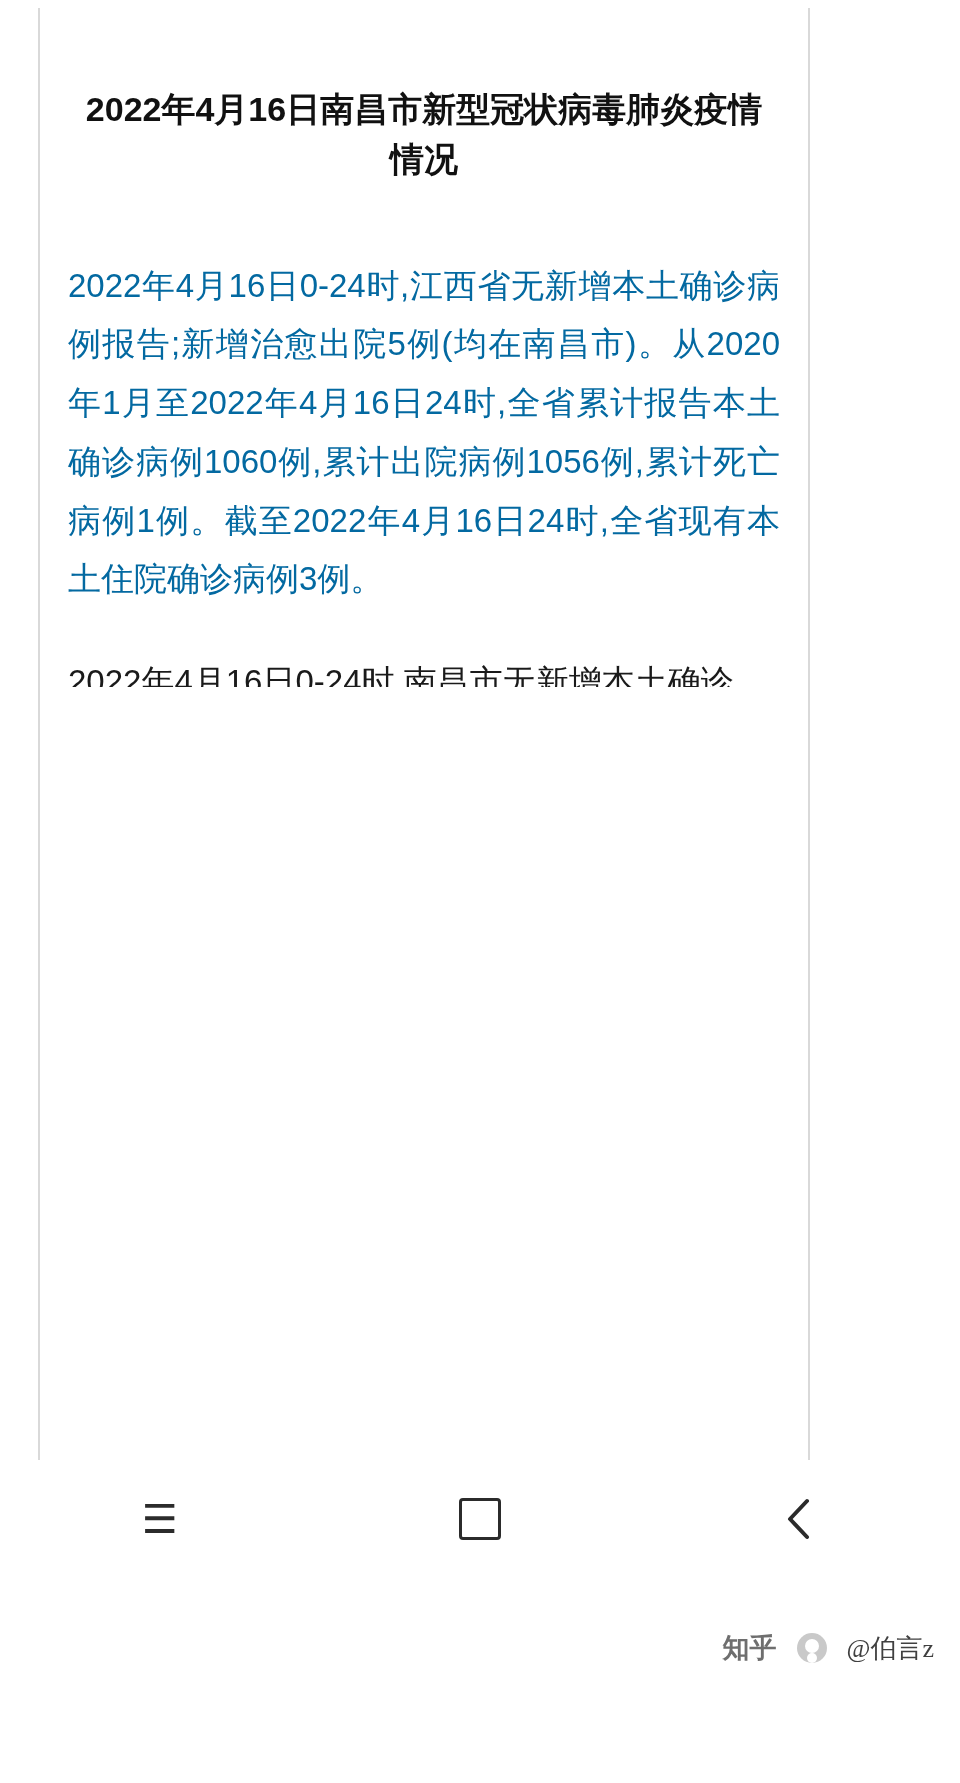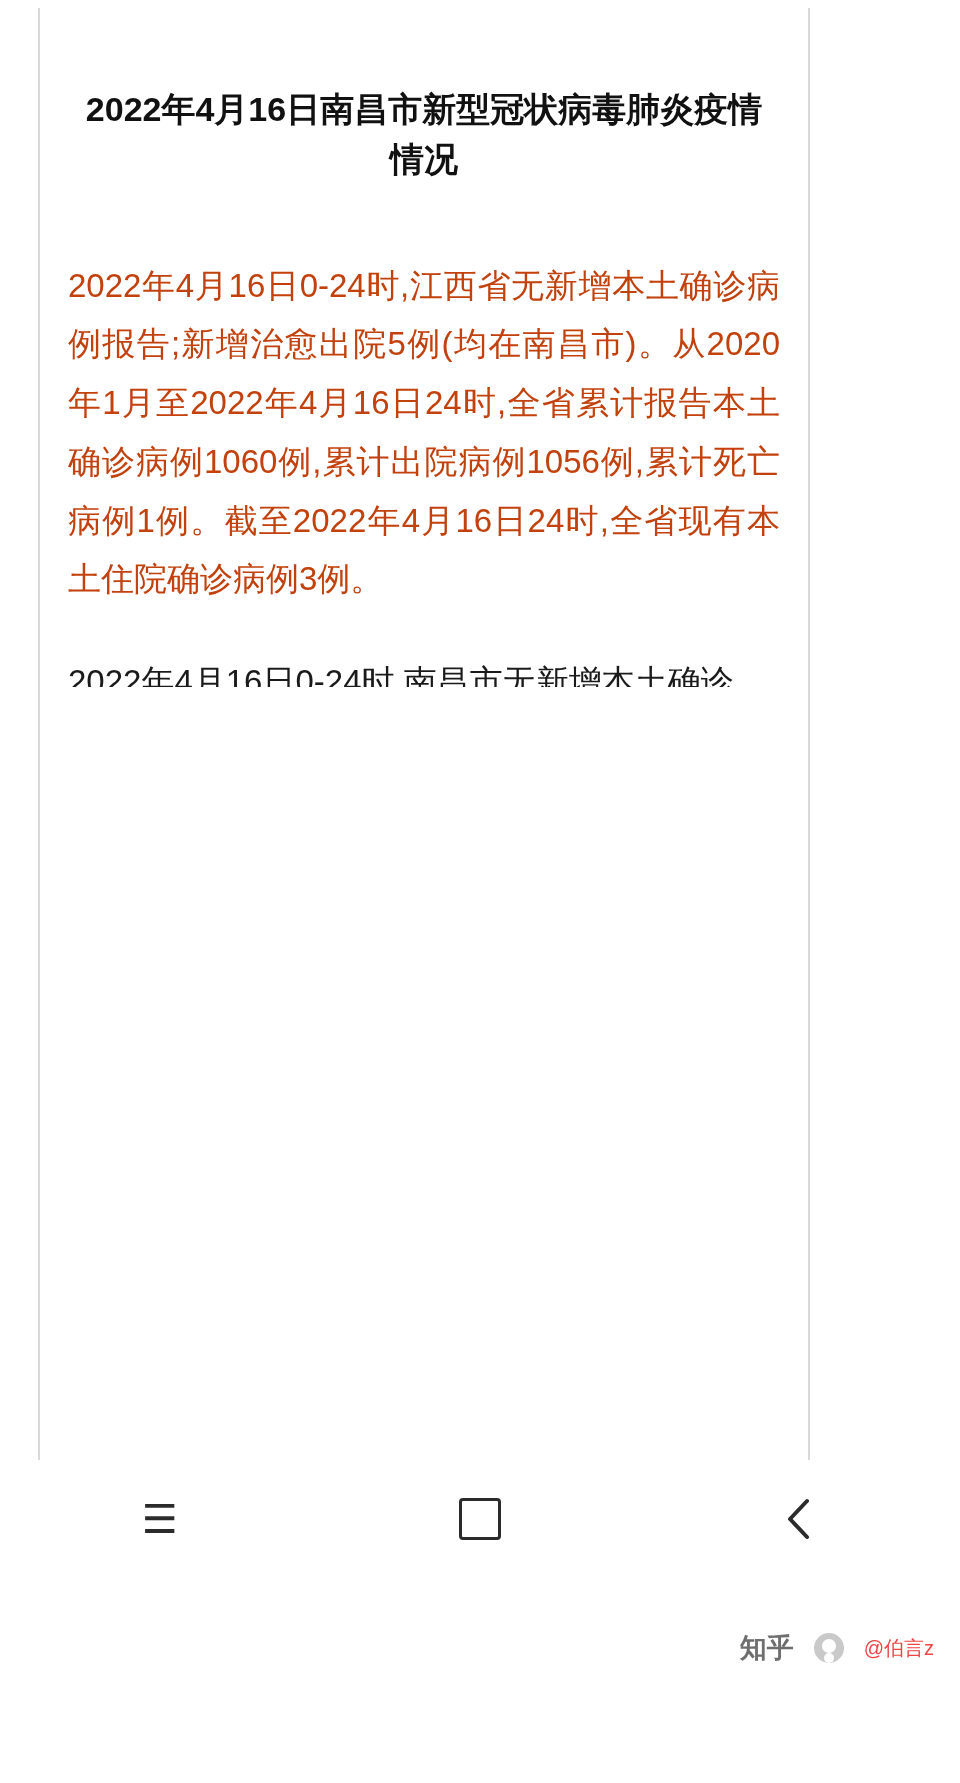--- a/index.html
+++ b/index.html
@@ -64,21 +64,21 @@
     font-weight: bold;
     color: #111111;
     text-align: center;
     margin: 76px 8px 0 8px;
     letter-spacing: 0px;
   }
 
   .doc-para {
     font-size: 33px;
     line-height: 1.78;
-    color: #c2410c;
+    color: #0369a1;
     margin: 0 0 44px 0;
     text-align: justify;
     text-justify: inter-ideograph;
     word-break: break-all;
   }
   .para-block {
     margin-top: 72px;
   }
   .clipped {
     
@@ -129,20 +129,21 @@
 
   .watermark {
     position: absolute;
     right: 26px;
     top: 170px;
     display: flex;
     align-items: center;
     gap: 20px;
     color: #8d8d8d;
     font-size: 26px;
+    font-family: Liberation Serif, serif;
   }
   .wm-logo {
     font-weight: bold;
     color: #6e6e6e;
     font-size: 27px;
   }
   .wm-avatar {
     width: 30px;
     height: 30px;
     border-radius: 50%;
@@ -152,21 +153,21 @@
   }
   .wm-avatar::after {
     content: "";
     position: absolute;
     left: 8px; top: 6px;
     width: 14px; height: 14px;
     border-radius: 50%;
     background: #ffffff;
     box-shadow: 0 12px 0 -2px #ffffff;
   }
-  .wm-text { color: #ef4444; font-size: 20px; }
+  .wm-text { color: #404040; font-size: 26px; }
 </style>
 </head>
 <body>
 
 <div class="screen">
 
   <div class="top-strip"></div>
   <div class="side-left"></div>
   <div class="side-right"></div>
 

